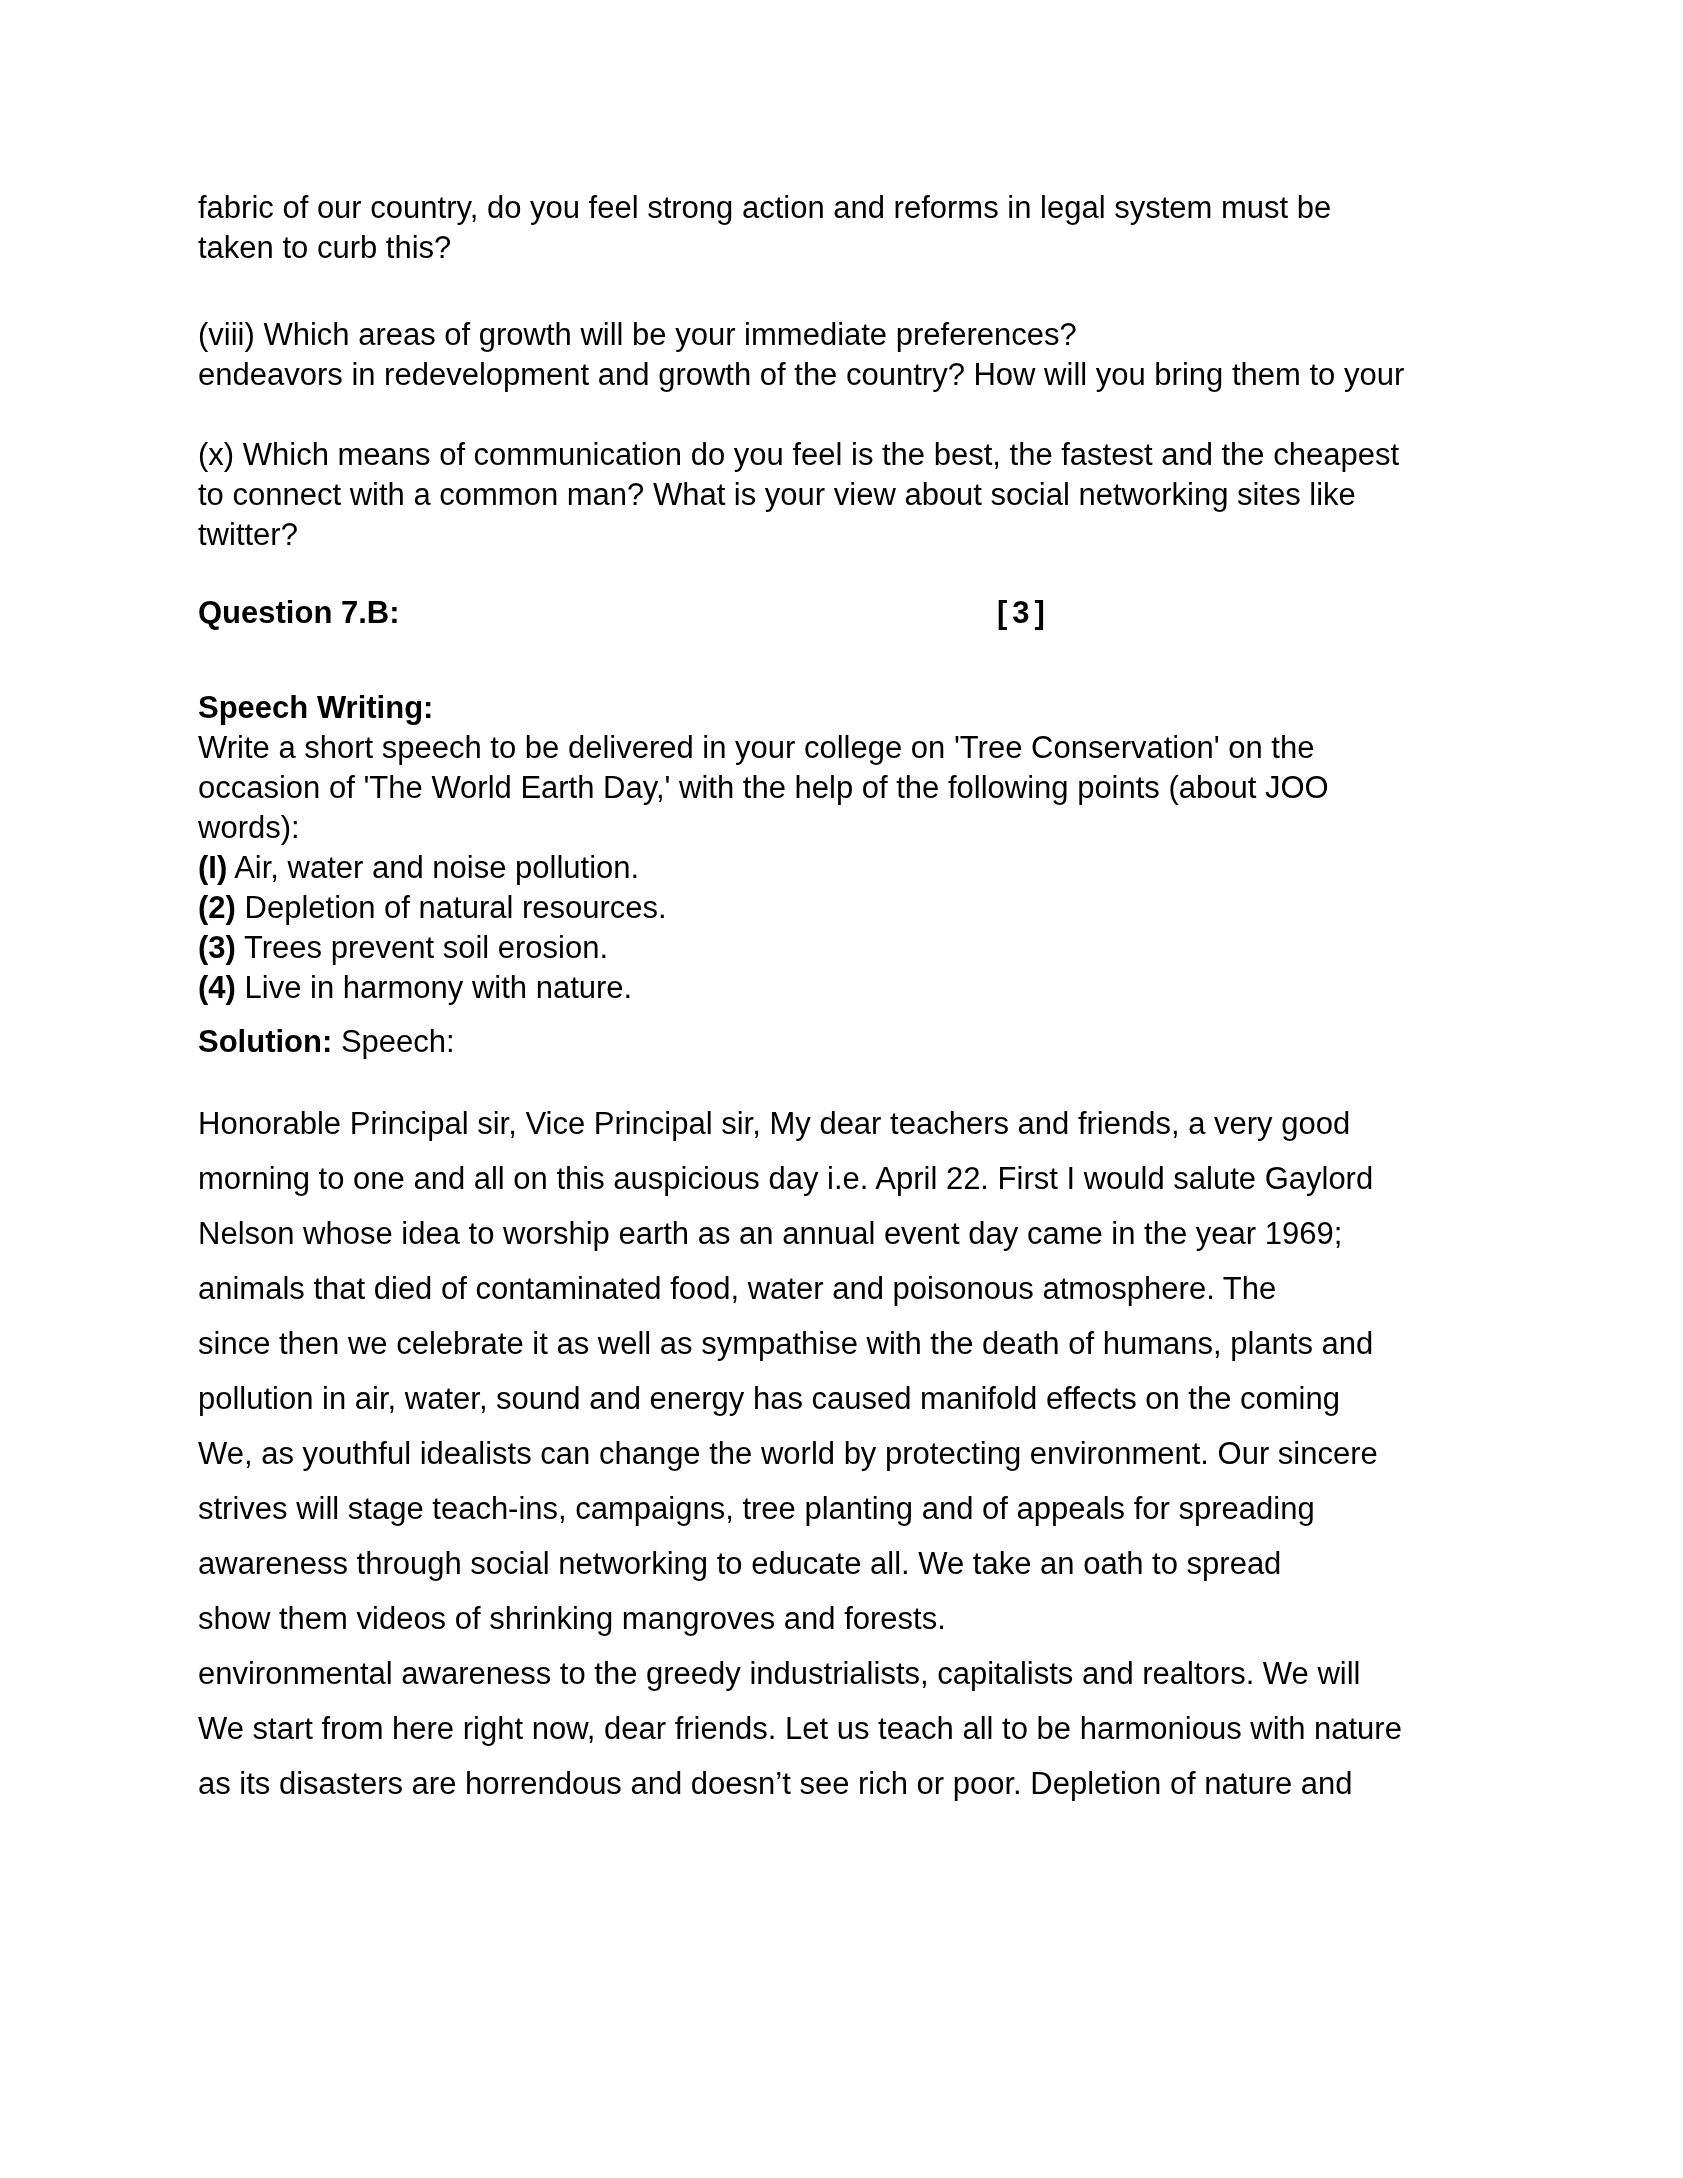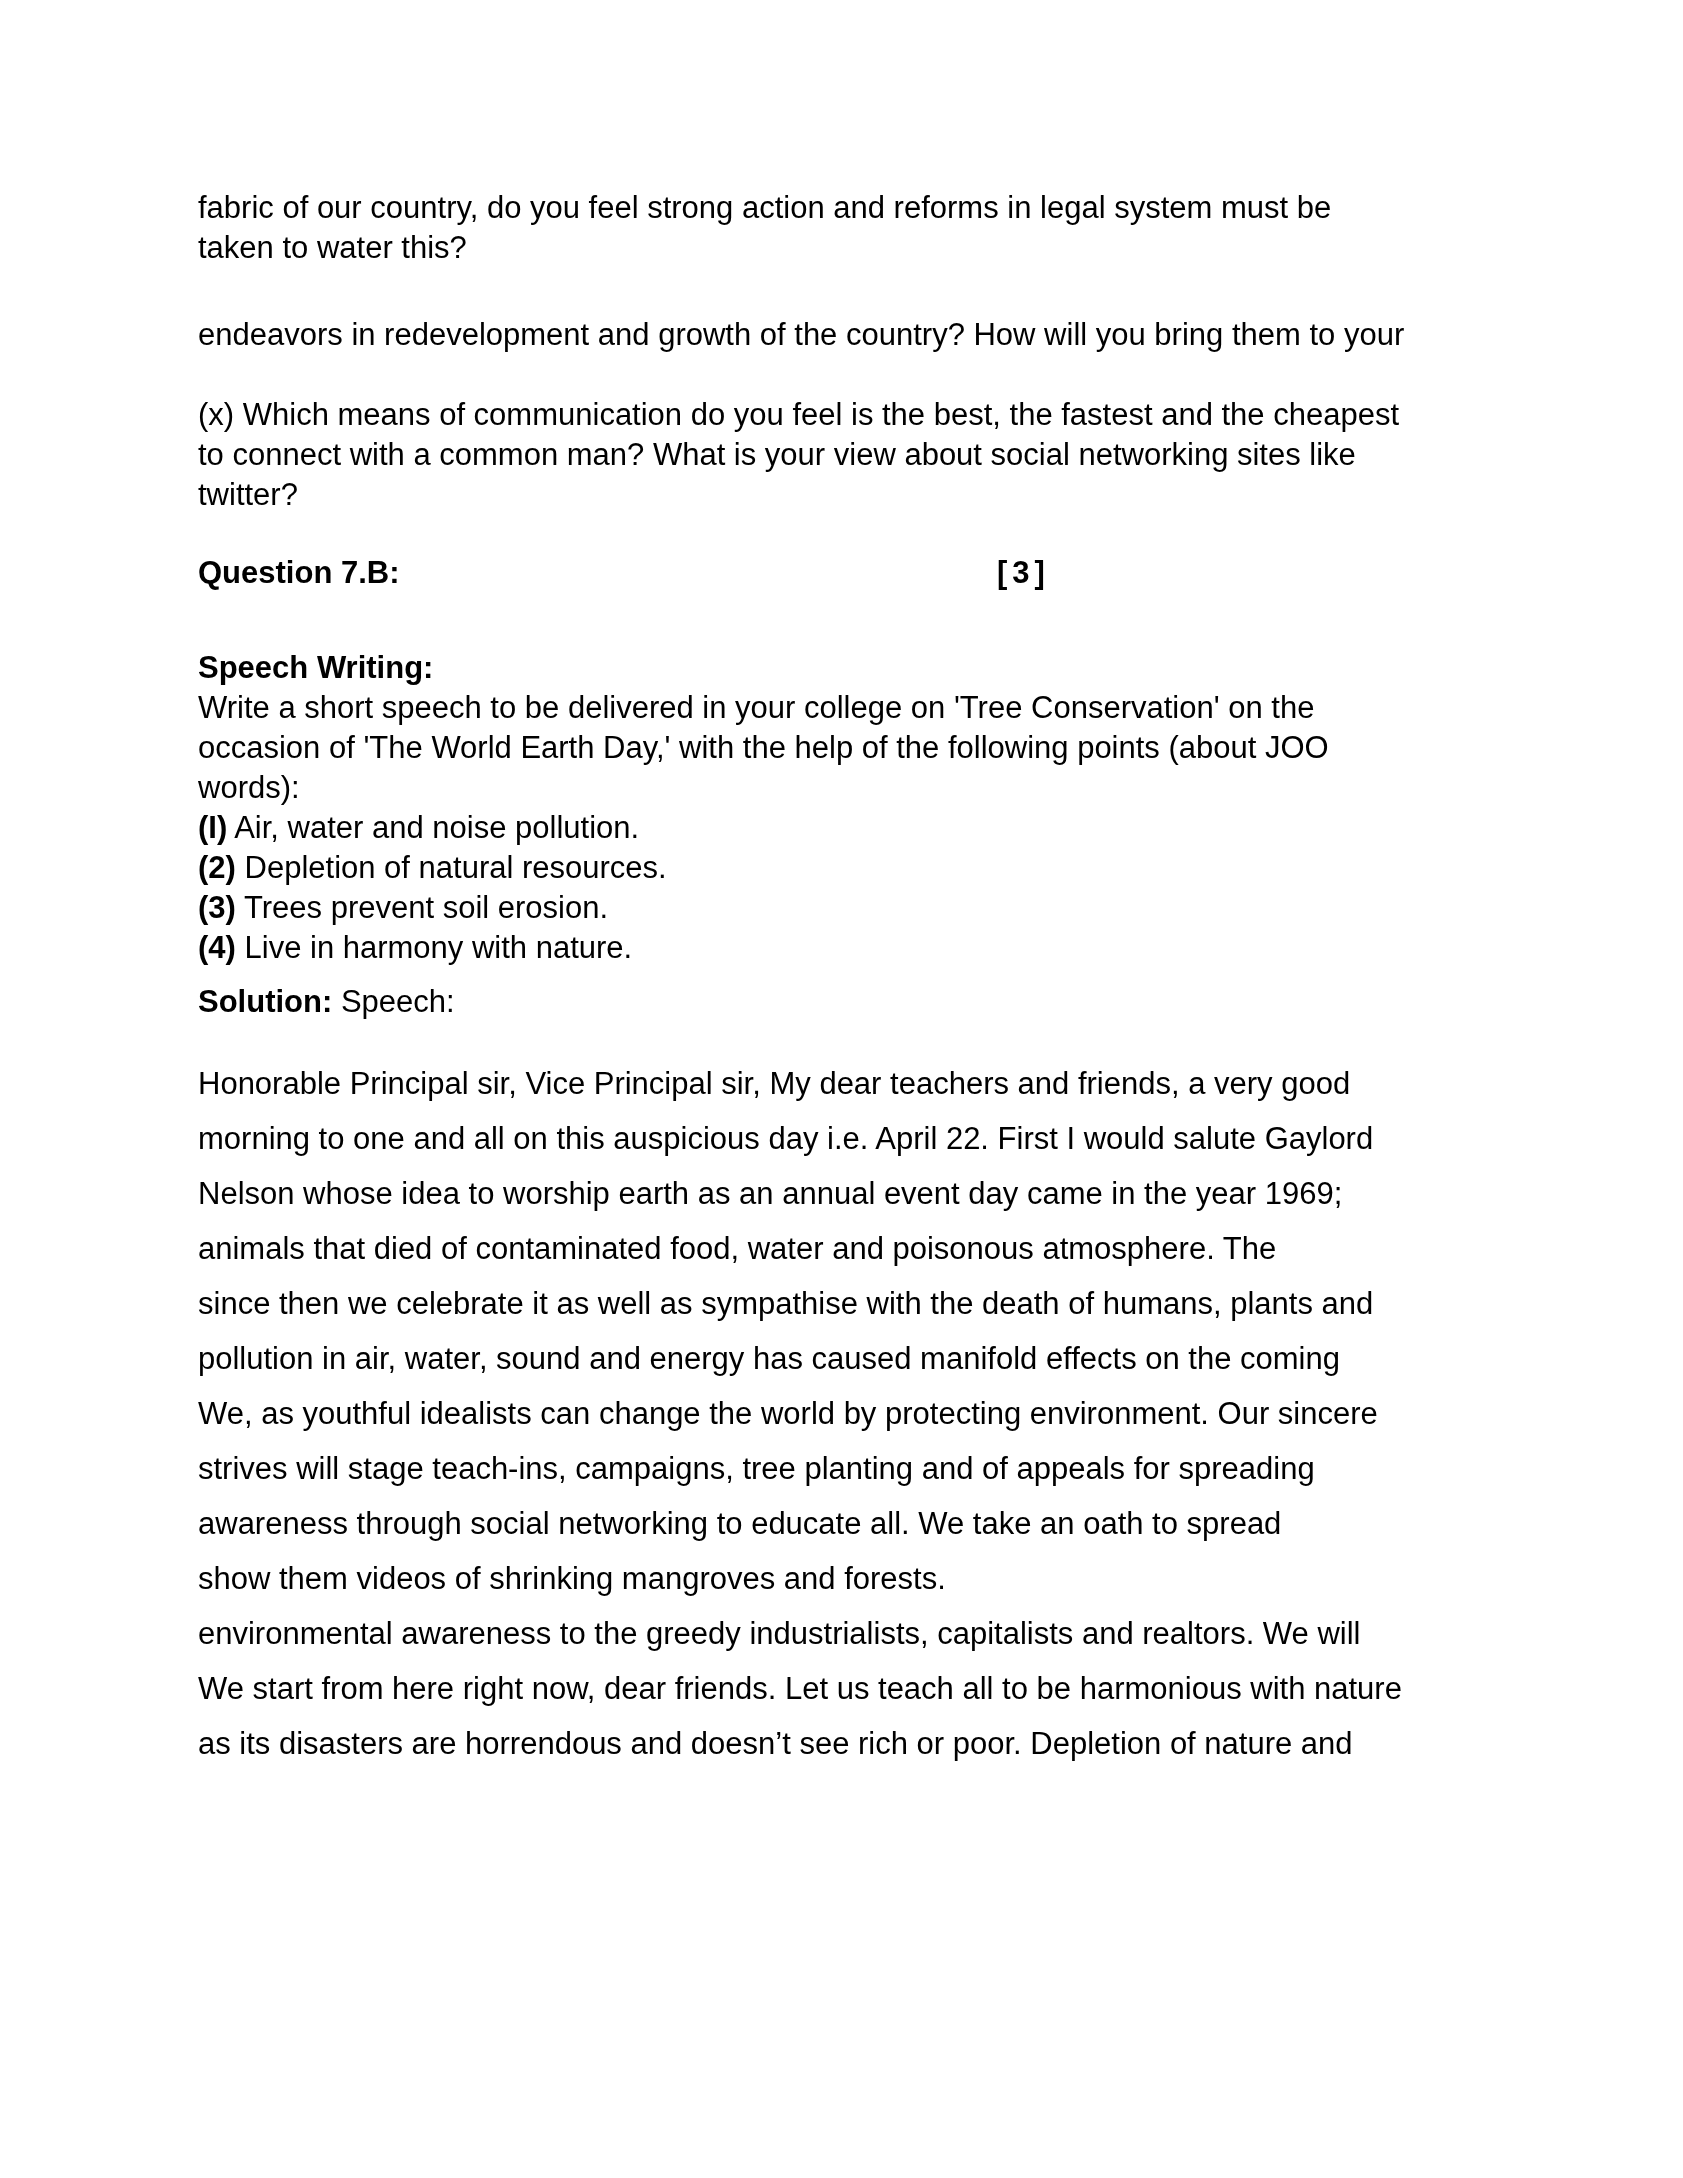--- a/index.html
+++ b/index.html
@@ -44,25 +44,26 @@
 </style>
 </head>
 <body>
 
 <div class="page">
 
   <section class="para">
 
       <div class="line">fabric of our country, do you feel strong action and reforms in legal system must be</div>
 
-      <div class="line">taken to water this?</div>
+      <div class="line">taken to curb this?</div>
     </section>
 
   <section class="para gap-para1">
 
+      <div class="line">(viii) Which areas of growth will be your immediate preferences?</div>
 
 
       <div class="line">endeavors in redevelopment and growth of the country? How will you bring them to your</div>
 
     </section>
 
   <section class="para gap-para2">
 
       <div class="line">(x) Which means of communication do you feel is the best, the fastest and the cheapest</div>
 

